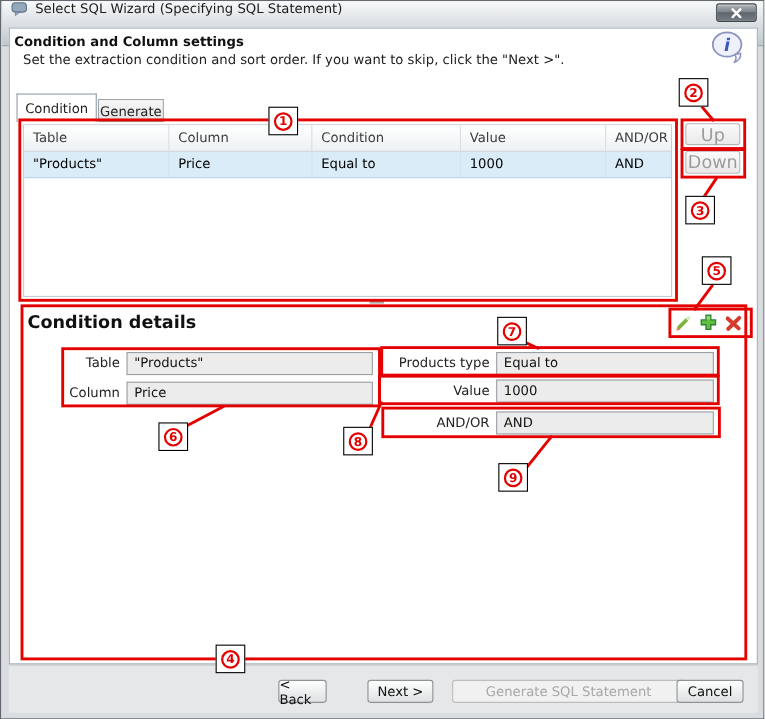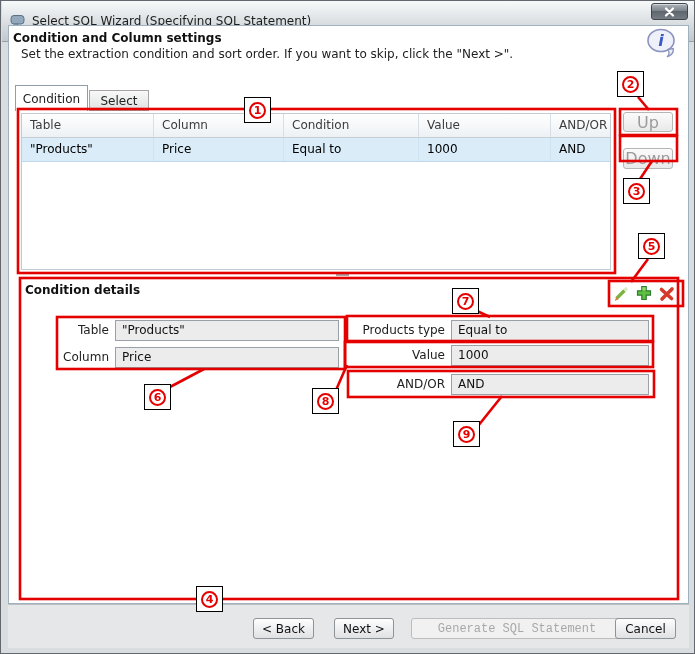--- a/index.html
+++ b/index.html
@@ -2,21 +2,21 @@
 <html><head>
 <meta charset="utf-8">
 <style>
   html,body{margin:0;padding:0;background:#ffffff;}
   *{box-sizing:border-box;font-family:"DejaVu Sans","Liberation Sans",sans-serif;}
   .stage{position:relative;width:695px;height:654px;overflow:hidden;
          background:#d9dde0;border:1px solid #62686e;}
   
   .titlebar{position:absolute;left:1px;top:0;width:692px;height:41px;
     background:linear-gradient(#f7f9fa,#c2c8cc);border-bottom:1px solid #98a0a6;
-    display:flex;align-items:center;}
+    display:flex;align-items:flex-start;}
   .titlebar-icon{margin-left:8px;width:16px;height:14px;}
   .title-text{margin-left:6px;font-size:12px;color:#1d1d1d;}
   .close-btn{position:absolute;right:6px;top:2px;width:37px;height:17px;
     border:1px solid #3f464c;border-radius:3px;
     background:linear-gradient(#aeb5bb 0%,#7d858c 45%,#5f666d 50%,#747b82 100%);
     display:flex;align-items:center;justify-content:center;cursor:pointer;
     box-shadow:inset 0 1px 0 rgba(255,255,255,.5);}
   
   .main-panel{position:absolute;left:7px;top:24px;width:681px;height:579px;
     background:#ffffff;border:1px solid #9fb1c1;}
@@ -37,24 +37,24 @@
     border-bottom:1px solid #c5ced6;}
   .th{font-size:12px;color:#3c3c3c;padding:4px 0 0 8px;border-right:1px solid #d7dee4;}
   .trow{display:flex;height:24px;background:#d9ecf8;border-bottom:1px solid #bcd8ea;cursor:pointer;}
   .td{font-size:12px;color:#000;padding:4px 0 0 8px;border-right:1px solid #cfe4f2;}
   .c0{width:132px}.c1{width:130px}.c2{width:135px}.c3{width:132px}.c4{width:59px;border-right:none}
   
   .list-btn{position:absolute;width:50px;height:20px;border:1px solid #b6b6b6;border-radius:3px;
     background:linear-gradient(#fbfbfb,#e9e9e9);color:#9b9b9b;font-size:16px;
     display:flex;align-items:center;justify-content:center;}
   .btn-up{left:622px;top:111px;}
-  .btn-down{left:622px;top:147px;height:21px;}
+  .btn-down{left:622px;top:136px;height:21px;}
   .splitter{position:absolute;left:335px;top:272px;width:13px;height:3px;background:#a7a7a7;cursor:row-resize;}
   
-  .details-title{position:absolute;left:24px;top:282px;font-size:12px;font-weight:bold;color:#111;}
+  .details-title{position:absolute;left:24px;top:282px;font-size:16px;font-weight:bold;color:#111;}
   .tool-icon{position:absolute;width:18px;height:18px;cursor:pointer;}
   .ic-edit{left:611px;top:284px;}
   .ic-add{left:634px;top:283px;}
   .ic-del{left:657px;top:284px;}
   .fld-label{position:absolute;font-size:12px;color:#222;text-align:right;}
   .fld{position:absolute;height:21px;background:#ececec;border:1px solid #9aa0a6;
     font-size:12px;color:#111;padding:2px 0 0 6px;overflow:hidden;}
   .lb-table{left:50px;top:322px;width:58px;}
   .fd-table{left:114px;top:319px;width:224px;}
   .lb-column{left:50px;top:349px;width:58px;}
@@ -64,23 +64,23 @@
   .lb-value{left:350px;top:347px;width:94px;}
   .fd-value{left:450px;top:344px;width:198px;}
   .lb-andor{left:350px;top:376px;width:94px;}
   .fd-andor{left:450px;top:373px;width:198px;}
   
   .footer{position:absolute;left:7px;top:603px;width:681px;height:44px;
     background:#e5e7e8;border-top:1px solid #bcc0c2;}
   .f-btn{position:absolute;top:617px;height:21px;border:1px solid #8e9397;border-radius:3px;
     background:linear-gradient(#fefefe,#dfe1e2);font-size:12px;color:#111;
     display:flex;align-items:center;justify-content:center;cursor:pointer;}
-  .f-back{left:252px;width:61px;}
+  .f-back{left:252px;width:44px;}
   .f-next{left:333px;width:60px;}
-  .f-gen{left:410px;width:212px;color:#a8a8a8;background:#f1f1f1;border-color:#bdbdbd;cursor:default;font-family:Liberation Mono, monospace;}
+  .f-gen{left:410px;width:212px;color:#a8a8a8;background:#f1f1f1;border-color:#bdbdbd;cursor:default;}
   .f-cancel{left:614px;width:61px;}
   
   .overlay{position:absolute;left:0;top:0;width:695px;height:654px;z-index:40;pointer-events:none;}
   .ann{position:absolute;width:27px;height:26px;background:#ffffff;border:1px solid #000;
     z-index:50;display:flex;align-items:center;justify-content:center;}
   .ann-circle{width:17px;height:17px;border:2px solid #e50000;border-radius:50%;
     color:#e50000;font-size:11px;font-weight:bold;display:flex;align-items:center;
     justify-content:center;line-height:1;}
   .a1{left:243px;top:96px;}  .a2{left:616px;top:70px;}  .a3{left:622px;top:177px;}
   .a4{left:195px;top:585px;} .a5{left:637px;top:232px;} .a6{left:143px;top:383px;}
@@ -112,21 +112,21 @@
   <svg class="info-icon" viewBox="0 0 34 34">
     <ellipse cx="16" cy="13.5" rx="13" ry="11" fill="#eef0fa" stroke="#8c93bf" stroke-width="1.6"></ellipse>
     <path d="M23 22.5 Q25.5 27 22 30 Q29 27.5 28.3 21.5 Z" fill="#eef0fa" stroke="#8c93bf" stroke-width="1.3"></path>
     <text x="16" y="19" font-size="16" font-style="italic" font-weight="bold" fill="#3a57c4" text-anchor="middle" font-family="DejaVu Serif, serif">i</text>
   </svg>
 
   <div class="tab tab-active">
     <span>Condition</span>
   </div>
   <div class="tab tab-idle">
-    <span>Select</span>
+    <span>Generate</span>
   </div>
 
   <div class="cond-table">
     <div class="thead">
       <div class="th c0">Table</div>
       <div class="th c1">Column</div>
       <div class="th c2">Condition</div>
       <div class="th c3">Value</div>
       <div class="th c4">AND/OR</div>
     </div>

